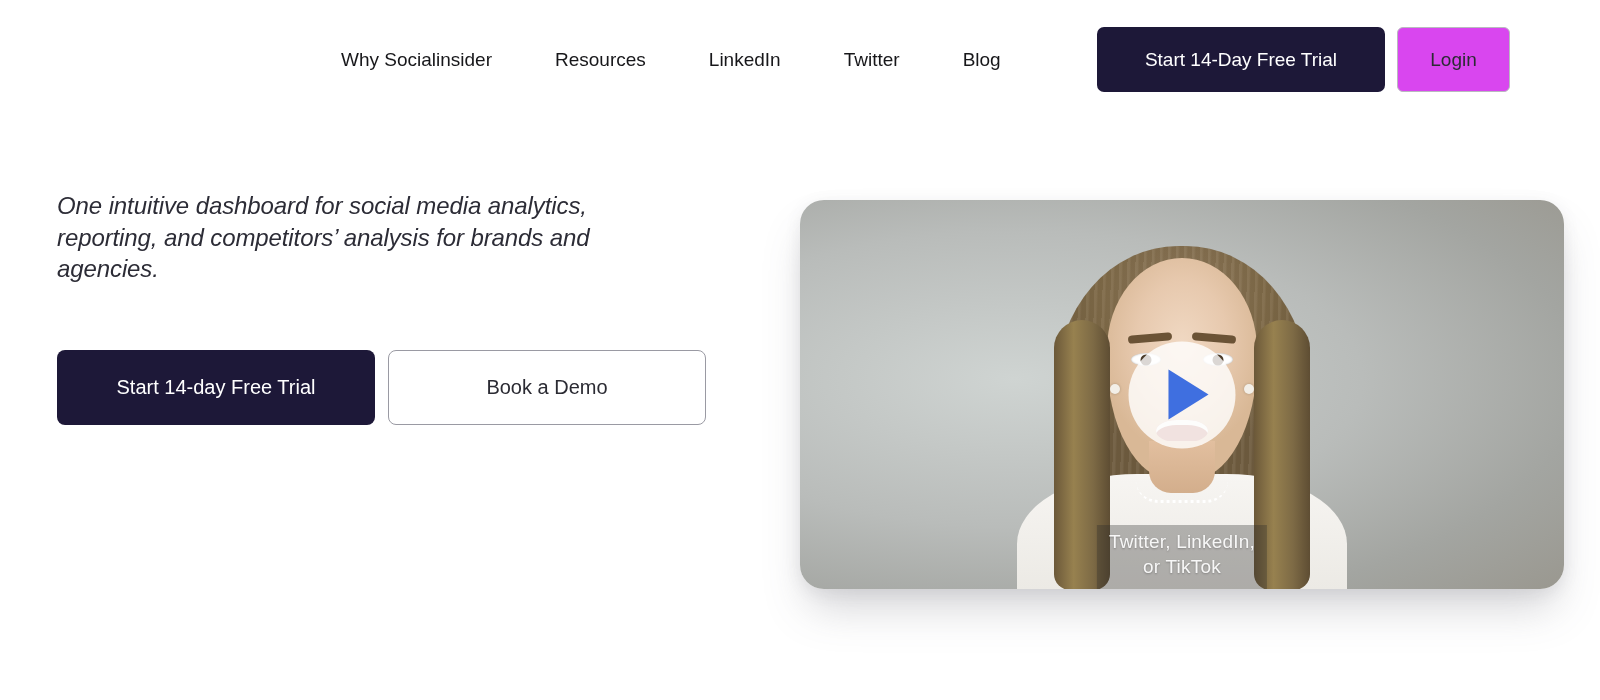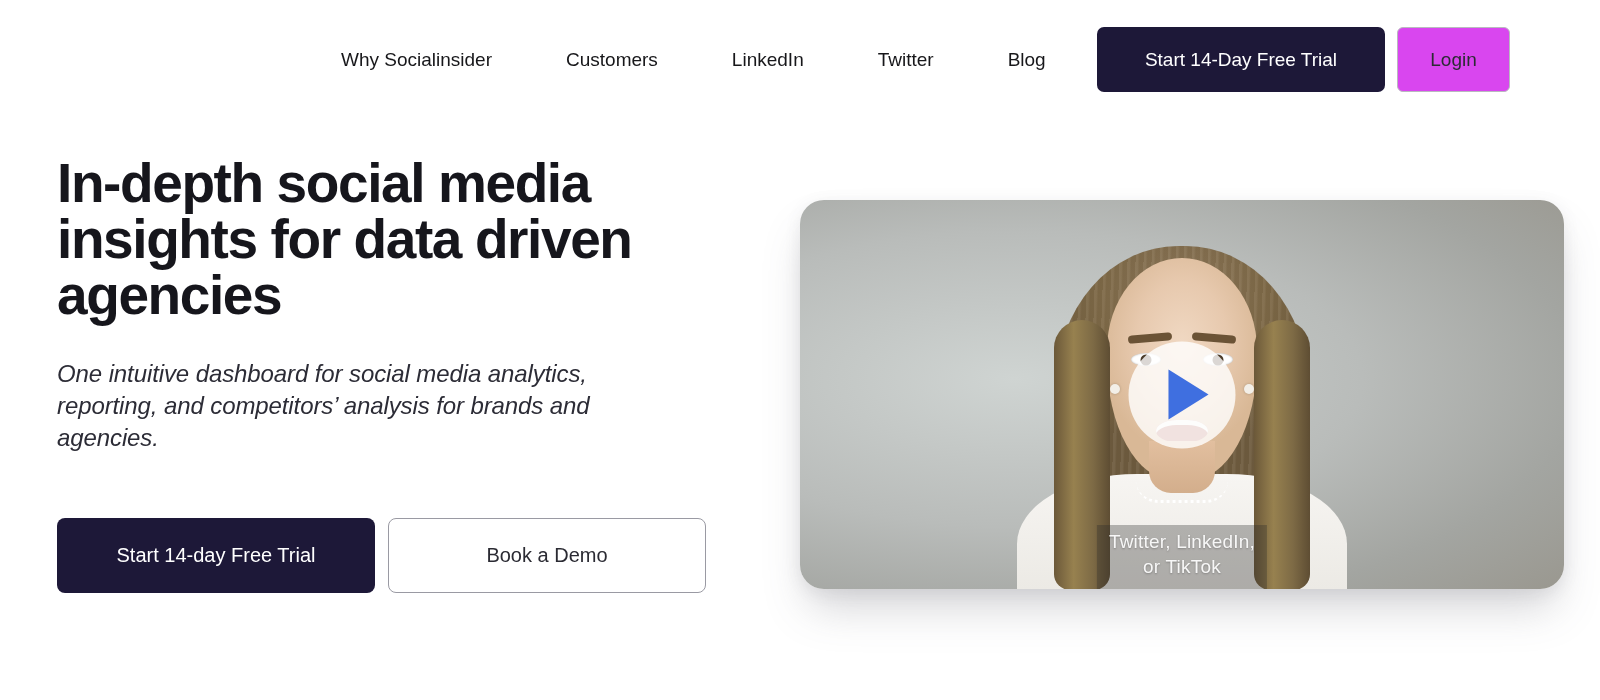--- a/index.html
+++ b/index.html
@@ -36,21 +36,21 @@
     width: 8px; height: 8px; border-radius: 50%; background: #1b1733;
   }
   .logo-text {
     position: relative; z-index: 2;
     font-size: 42px; font-weight: 700; letter-spacing: -1.2px;
     color: #1b1733; line-height: 1;
   }
 
   .nav {
     position: absolute; left: 341px; top: 0; height: 118px;
-    display: flex; align-items: center; gap: 16px;
+    display: flex; align-items: center; gap: 5px;
   }
   .nav-item {
     font-size: 19px; color: #17171a; font-weight: 400;
     padding: 10px 0; margin-right: 58px; white-space: nowrap;
     cursor: pointer; line-height: 1;
   }
   .nav-item:last-child { margin-right: 0; }
 
   .header-actions {
     position: absolute; right: 90px; top: 27px;
@@ -203,34 +203,33 @@
 </head>
 <body>
 
 <div class="page">
 
   <header class="header">
 
 
     <nav class="nav">
       <span class="nav-item">Why Socialinsider</span>
-      <span class="nav-item">Customers</span>
+      <span class="nav-item">Resources</span>
       <span class="nav-item">LinkedIn</span>
       <span class="nav-item">Twitter</span>
       <span class="nav-item">Blog</span>
     </nav>
 
     <div class="header-actions">
       <button class="btn-trial-top">Start 14-Day Free Trial</button>
       <button class="btn-login">Login</button>
     </div>
   </header>
 
   <section class="hero-left">
-    <h1 class="hero-title">In-depth social media insights for data driven agencies</h1>
     <p class="hero-sub">One intuitive dashboard for social media analytics, reporting, and competitors’ analysis for brands and agencies.</p>
     <div class="hero-cta">
       <button class="btn-trial-hero">Start 14-day Free Trial</button>
       <button class="btn-demo">Book a Demo</button>
     </div>
   </section>
 
   <div class="video-shell">
     <div class="video-card">
 

